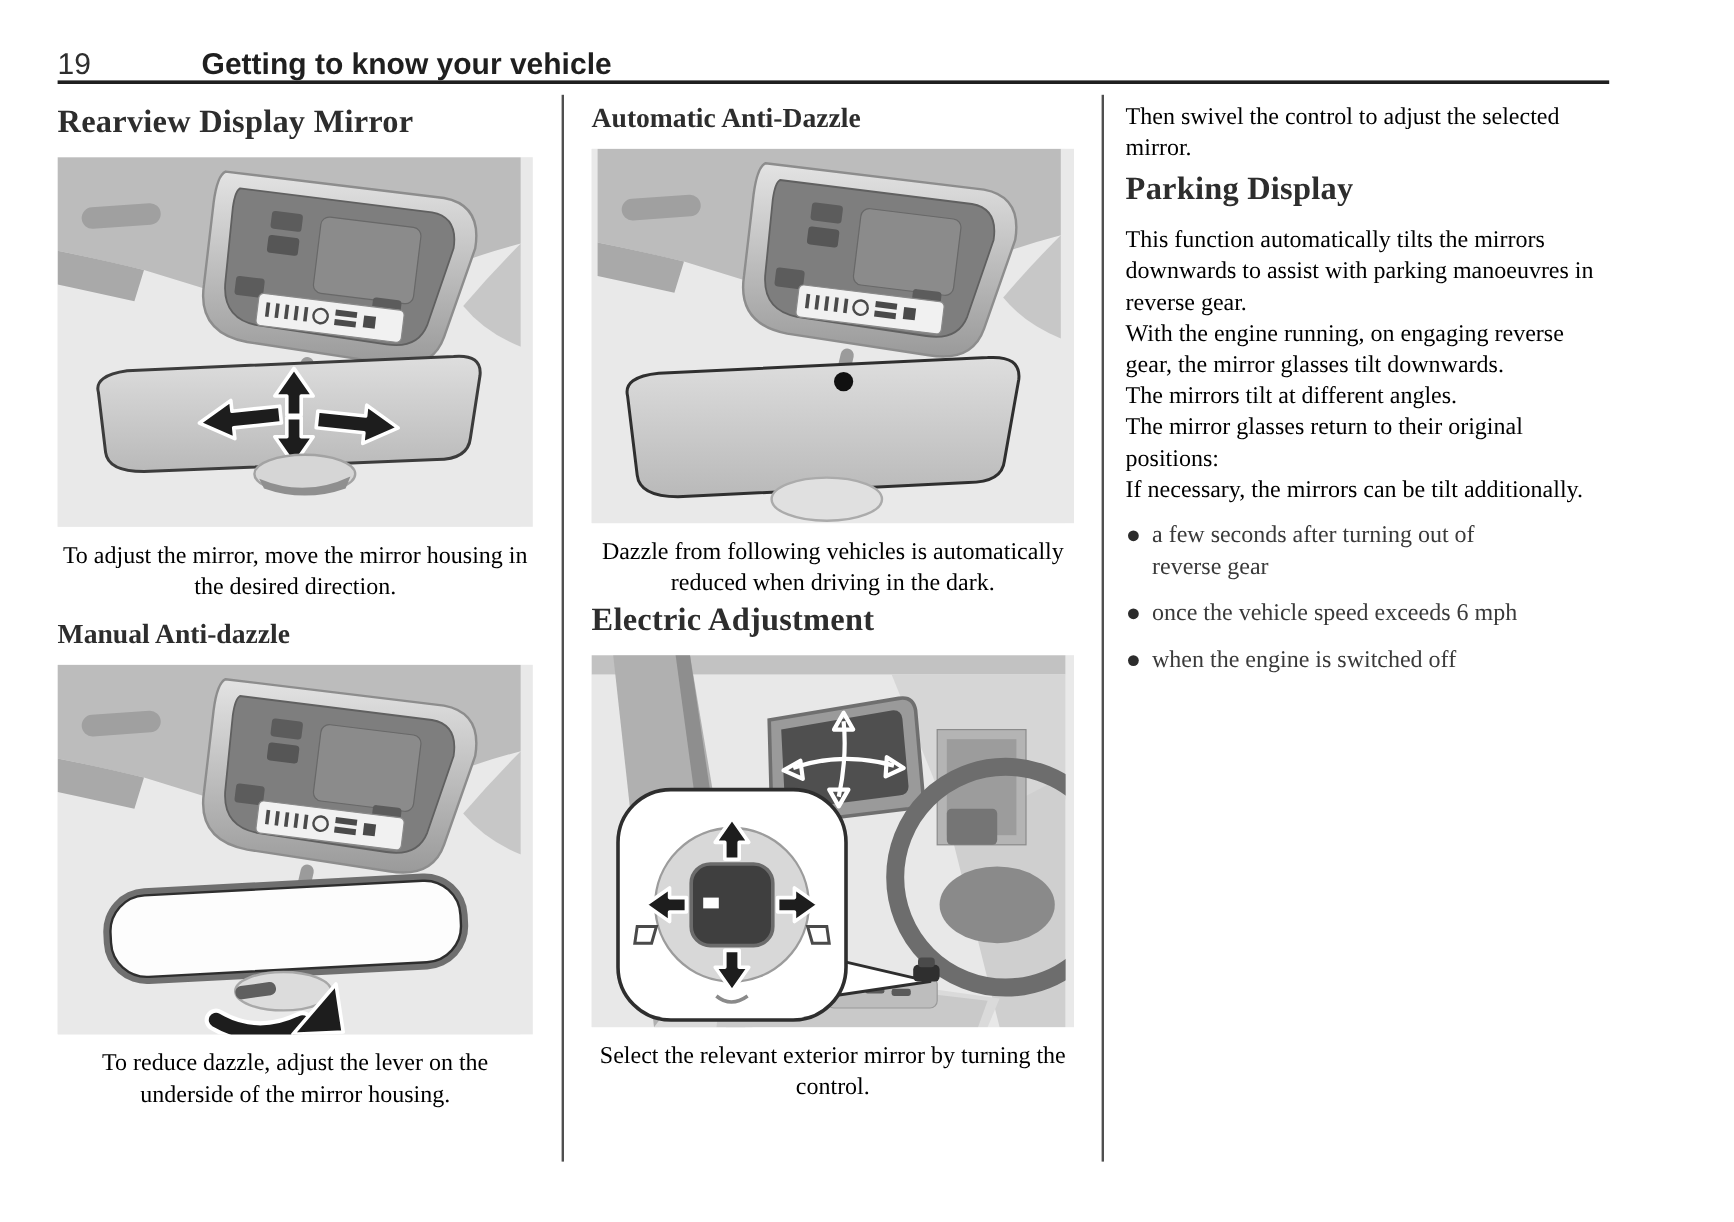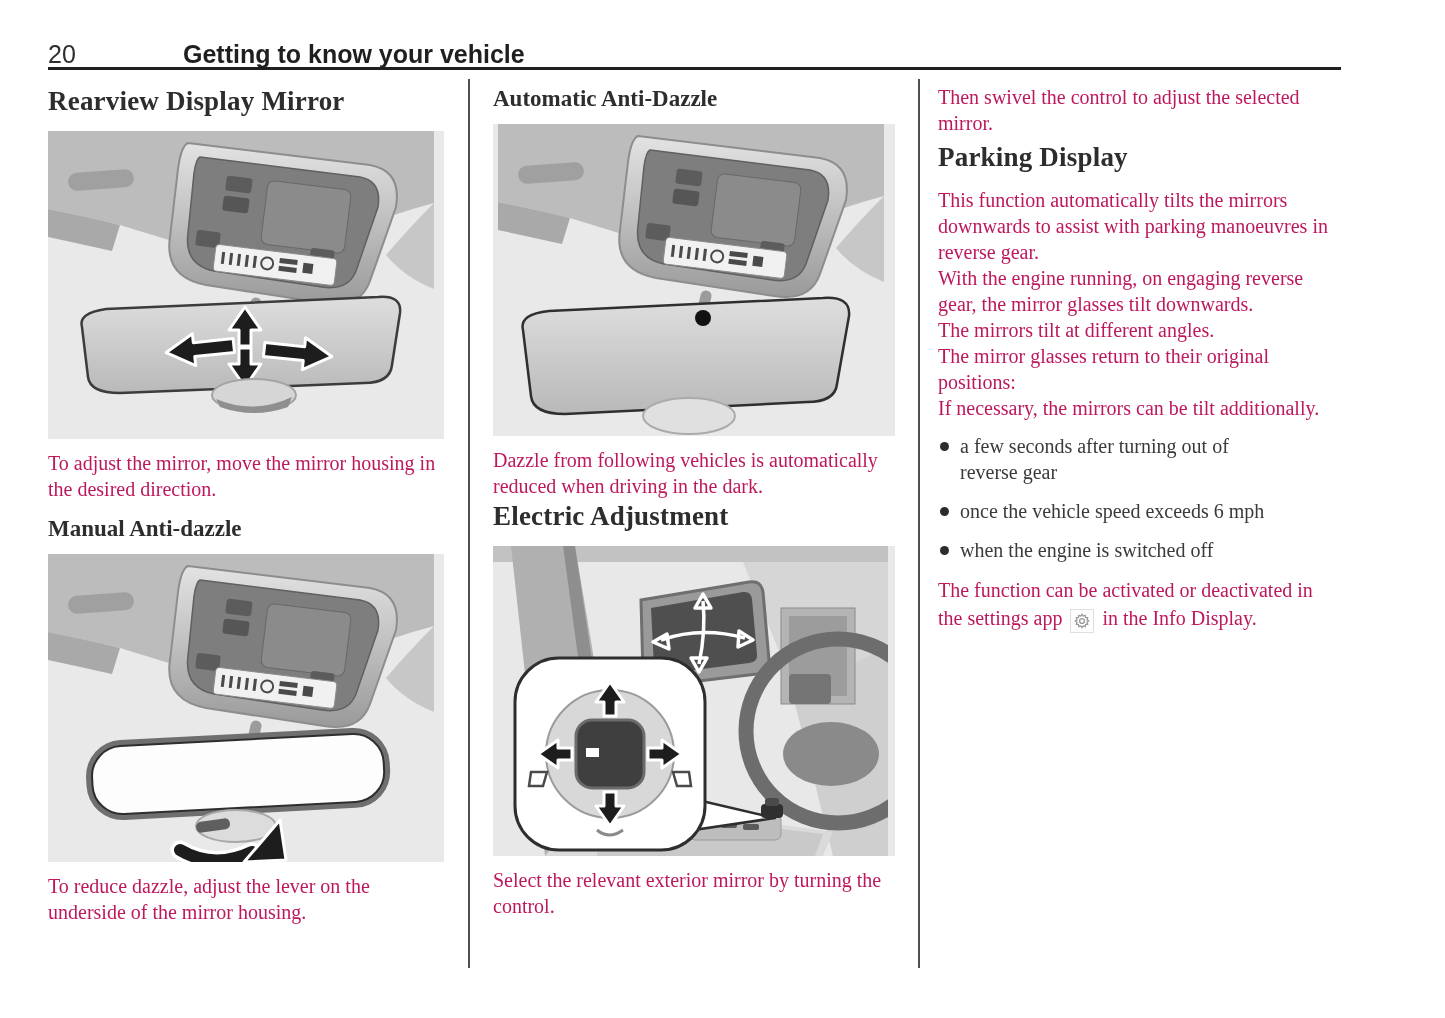--- a/index.html
+++ b/index.html
@@ -2,40 +2,40 @@
 <html><head>
 <meta charset="utf-8">
 <style>
   * { margin:0; padding:0; box-sizing:border-box; }
   html,body { width:1445px; height:1018px; background:#ffffff; overflow:hidden;
               font-family:"Liberation Sans", sans-serif; color:#373737; }
   .page { position:relative; width:1445px; height:1018px; }
 
   
   .page-num   { position:absolute; left:48px; top:40px; font-size:25px; color:#2e2e2e; }
-  .page-title { position:absolute; left:183px; top:40px; font-size:25px; font-weight:bold; color:#1f1f1f; }
+  .page-title { position:absolute; left:168px; top:40px; font-size:25px; font-weight:bold; color:#1f1f1f; }
   .head-rule  { position:absolute; left:48px; top:67px; width:1293px; height:3px; background:#1f1f1f; }
 
   
   .vdiv { position:absolute; top:79px; width:2px; height:889px; background:#4f4f4f; }
   .vdiv.d1 { left:468px; }
   .vdiv.d2 { left:918px; }
 
   
   .col { position:absolute; top:84px;font-family:Liberation Serif, serif; }
   .col1 { left:48px;  width:396px; }
   .col2 { left:493px; width:402px; }
   .col3 { left:938px; width:398px; }
 
   h2.big   { font-size:27px; font-weight:bold; color:#2d2d2d; letter-spacing:.2px; margin:2px 0 14px 0; }
   h3.small { font-size:23px; font-weight:bold; color:#2d2d2d; margin:14px 0 12px 0; }
   .col2 h3.small { margin-top:2px; }
-  p.body { font-size:20px; line-height:26px; color:#be185d; margin:0 0 2px 0; }
+  p.body { font-size:20px; line-height:26px; color:#000000; margin:0 0 2px 0; }
   .figure { background:#e9e9e9; margin:0 0 11px 0; line-height:0; }
-  .cap { margin-top:1px; margin-bottom:3px; }
+  .cap { margin-top:1px; margin-bottom:3px;text-align:center; }
 
   
   .col3 p.body { margin:0; }
   .col3 .intro { margin-bottom:16px; }
   .col3 h2.big { margin:6px 0 14px 0; }
   ul.bullets { list-style:none; margin:12px 0 10px 0; }
   ul.bullets li { position:relative; padding-left:22px; max-width:352px;
                   font-size:20px; line-height:26px; color:#3a3a3a; margin-bottom:13px; }
   ul.bullets li::before { content:""; position:absolute; left:2px; top:9px;
                   width:9px; height:9px; border-radius:50%; background:#2c2c2c; }
@@ -82,21 +82,21 @@
           <circle cx="219" cy="133" r="6" fill="none" stroke="#4a4a4a" stroke-width="2"></circle>
           <rect x="231" y="126" width="18" height="5" fill="#4a4a4a"></rect>
           <rect x="231" y="134" width="18" height="5" fill="#4a4a4a"></rect>
           <rect x="255" y="128" width="10" height="10" fill="#4a4a4a"></rect>
         </g>
         <path d="M208,172 L202,198" stroke="#9b9b9b" stroke-width="11" stroke-linecap="round"></path>
       </g>
     </defs>
   </svg>
 
-  <div class="page-num">20</div>
+  <div class="page-num">19</div>
   <div class="page-title">Getting to know your vehicle</div>
   <div class="head-rule"></div>
   <div class="vdiv d1"></div>
   <div class="vdiv d2"></div>
 
   <div class="col col1">
     <h2 class="big">Rearview Display Mirror</h2>
 
     <div class="figure">
       <svg width="386" height="308" viewBox="0 0 386 308">
@@ -230,23 +230,15 @@
     <p class="body">The mirrors tilt at different angles.</p>
     <p class="body">The mirror glasses return to their original positions:</p>
     <p class="body">If necessary, the mirrors can be tilt additionally.</p>
 
     <ul class="bullets">
       <li>a few seconds after turning out of reverse gear</li>
       <li>once the vehicle speed exceeds 6 mph</li>
       <li>when the engine is switched off</li>
     </ul>
 
-    <p class="body func-par"><span>The function can be activated or deactivated in the settings app</span>
-      <span class="gearbox"><svg width="18" height="18" viewBox="0 0 24 24">
-        <g fill="none" stroke="#9a9a9a" stroke-width="1.8">
-          <circle cx="12" cy="12" r="3.2"></circle>
-          <path d="M12 3.2 L13.6 5.4 L16.2 4.6 L16.8 7.3 L19.5 7.8 L18.7 10.4 L20.8 12 L18.7 13.6 L19.5 16.2 L16.8 16.7 L16.2 19.4 L13.6 18.6 L12 20.8 L10.4 18.6 L7.8 19.4 L7.2 16.7 L4.5 16.2 L5.3 13.6 L3.2 12 L5.3 10.4 L4.5 7.8 L7.2 7.3 L7.8 4.6 L10.4 5.4 Z"></path>
-        </g>
-          </svg></span>
-      <span>in the Info Display.</span></p>
   </div>
 
 </div>
 
 </body></html>

